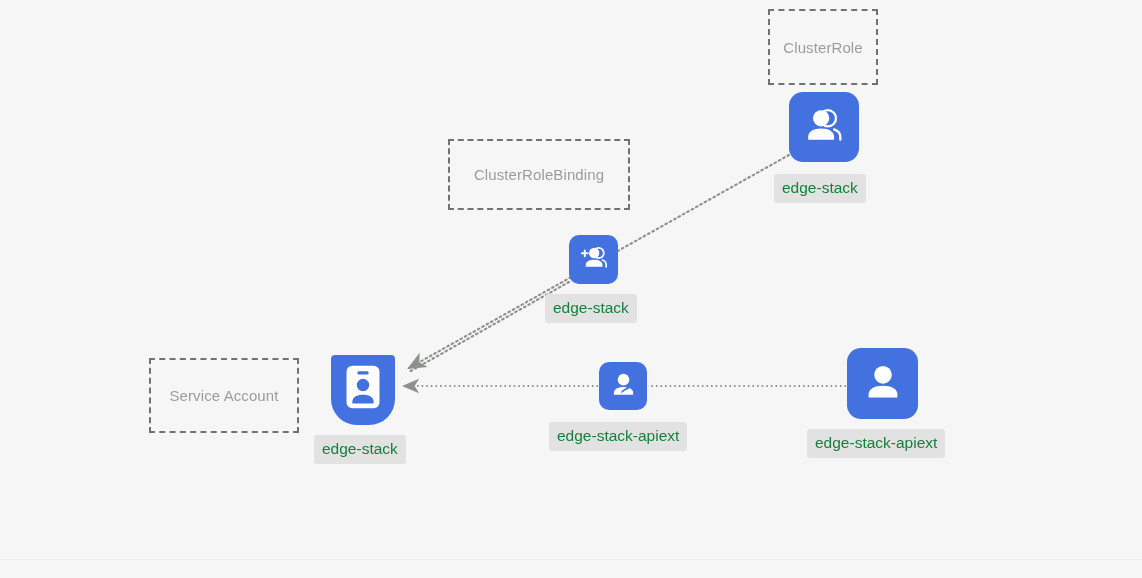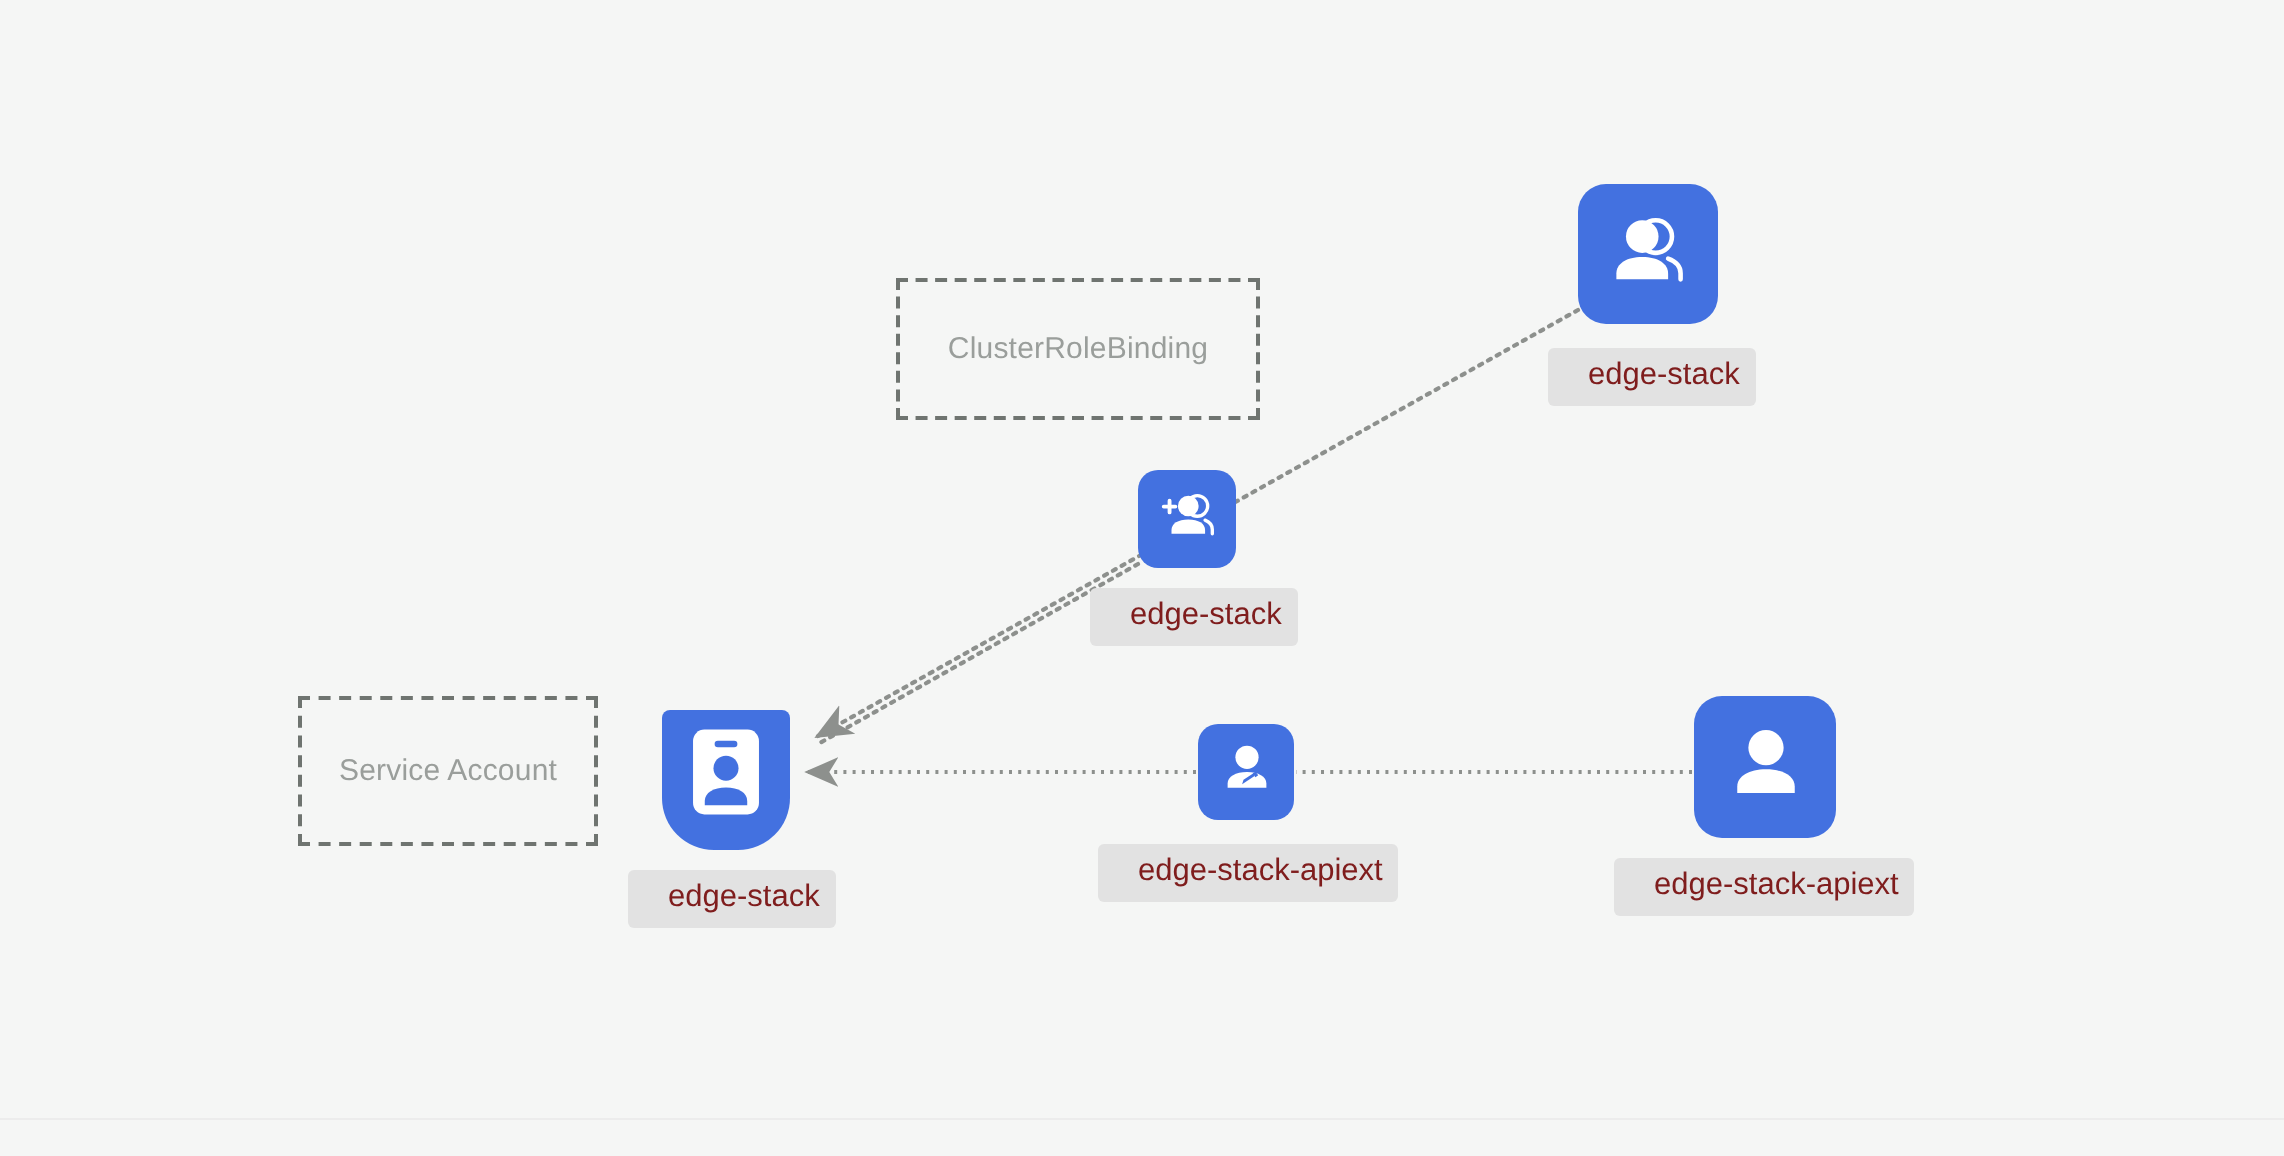--- a/index.html
+++ b/index.html
@@ -61,24 +61,24 @@
     justify-content: center;
   }
   .tile.rounded { border-radius: 14px; }
   .tile.small   { border-radius: 10px; }
   .tile.badge   { border-radius: 4px 4px 26px 26px; }
 
   
   .name-chip {
     position: absolute;
     background: #e2e2e2;
-    color: #7f1d1d;
+    color: #15803d;
     font-size: 15.5px;
     line-height: 1;
-    padding: 6px 8px 7px 20px;
+    padding: 6px 8px 7px 8px;
     border-radius: 3px;
     white-space: nowrap;
     font-family: "Liberation Sans", sans-serif;
   }
 </style>
 </head>
 <body>
 
 <div id="canvas">
 
@@ -91,26 +91,29 @@
 
     <line x1="789" y1="155" x2="409" y2="368" stroke="#8d908d" stroke-width="2.1" stroke-dasharray="1.6 3.4" stroke-linecap="round" marker-end="url(#arrowhead)"></line>
 
     <line x1="569" y1="282" x2="409" y2="372" stroke="#8d908d" stroke-width="2.1" stroke-dasharray="1.6 3.4" stroke-linecap="round"></line>
 
     <line x1="846" y1="386" x2="648" y2="386" stroke="#8d908d" stroke-width="1.9" stroke-dasharray="1.5 3.1" stroke-linecap="butt"></line>
 
     <line x1="598" y1="386" x2="404" y2="386" stroke="#8d908d" stroke-width="1.9" stroke-dasharray="1.5 3.1" stroke-linecap="butt" marker-end="url(#arrowhead)"></line>
   </svg>
 
+  <div class="kind-box" style="left:768px; top:9px; width:110px; height:76px;">
+    <span class="kind-label">ClusterRole</span>
+  </div>
 
   <div class="kind-box" style="left:448px; top:139px; width:182px; height:71px;">
     <span class="kind-label">ClusterRoleBinding</span>
   </div>
 
-  <div class="kind-box" style="left:149px; top:348px; width:150px; height:75px;justify-content:center;">
+  <div class="kind-box" style="left:149px; top:358px; width:150px; height:75px;justify-content:center;">
     <span class="kind-label">Service Account</span>
   </div>
 
 
 
   <div class="node">
     <div class="tile rounded" style="left:789px; top:92px; width:70px; height:70px;">
       <span>
         <svg width="46" height="46" viewBox="0 0 48 48" aria-hidden="true">
           <circle cx="28" cy="17" r="8.5" fill="none" stroke="#ffffff" stroke-width="2.4"></circle>

